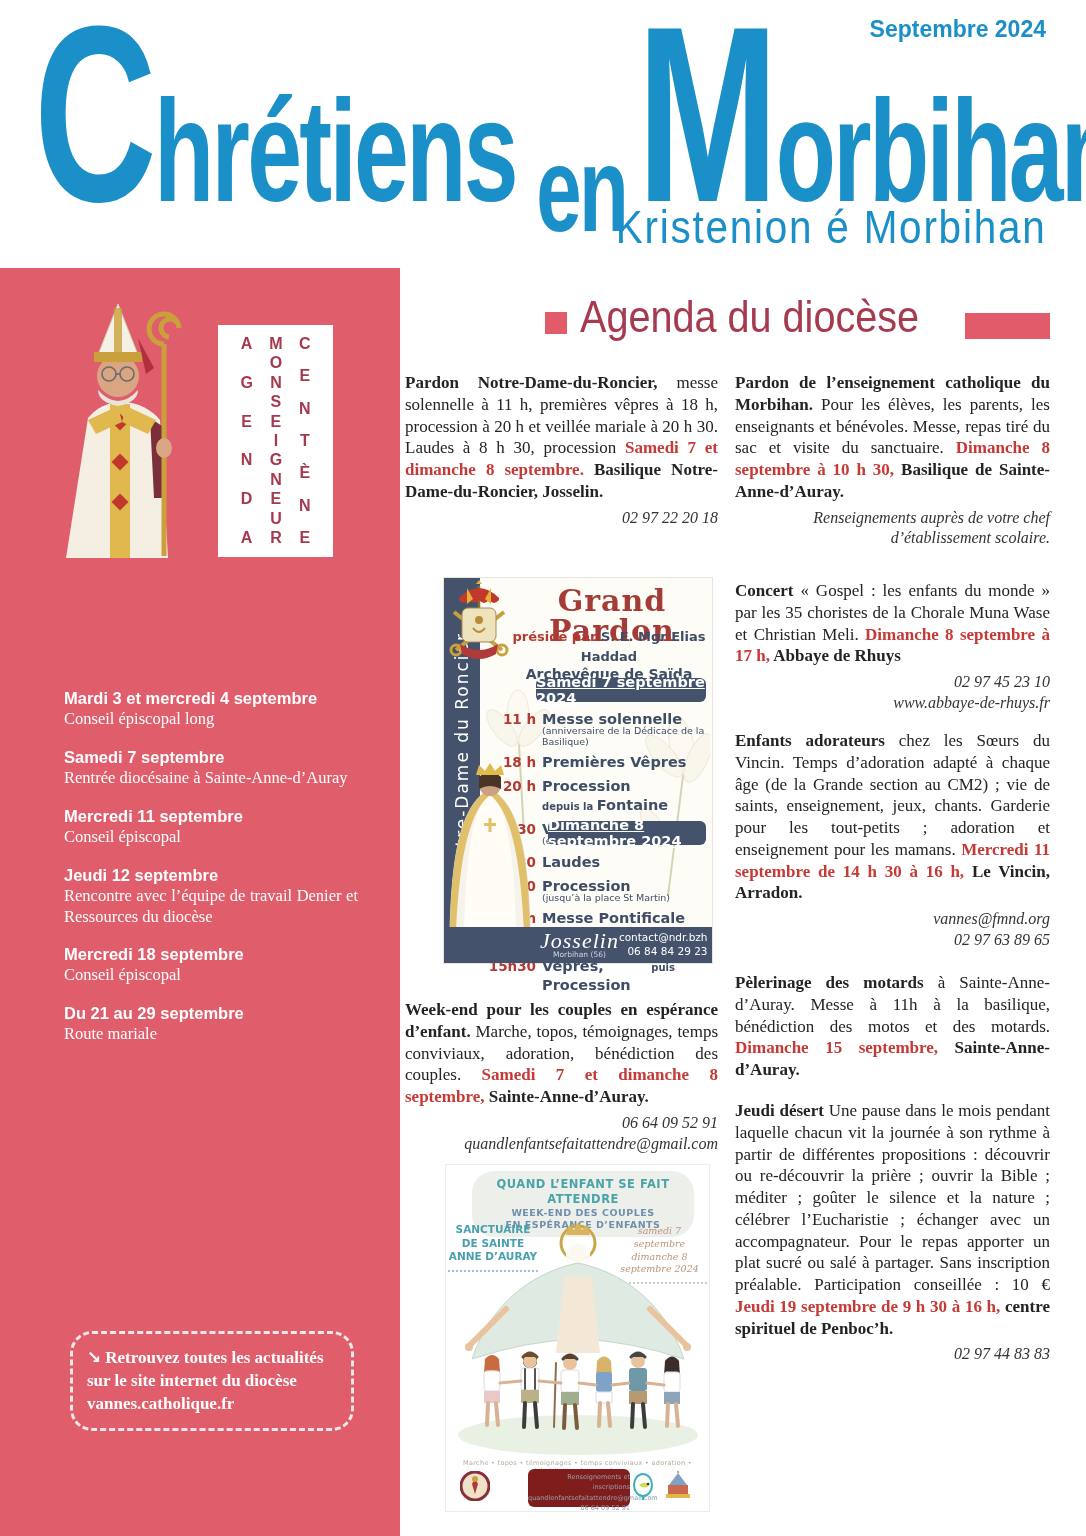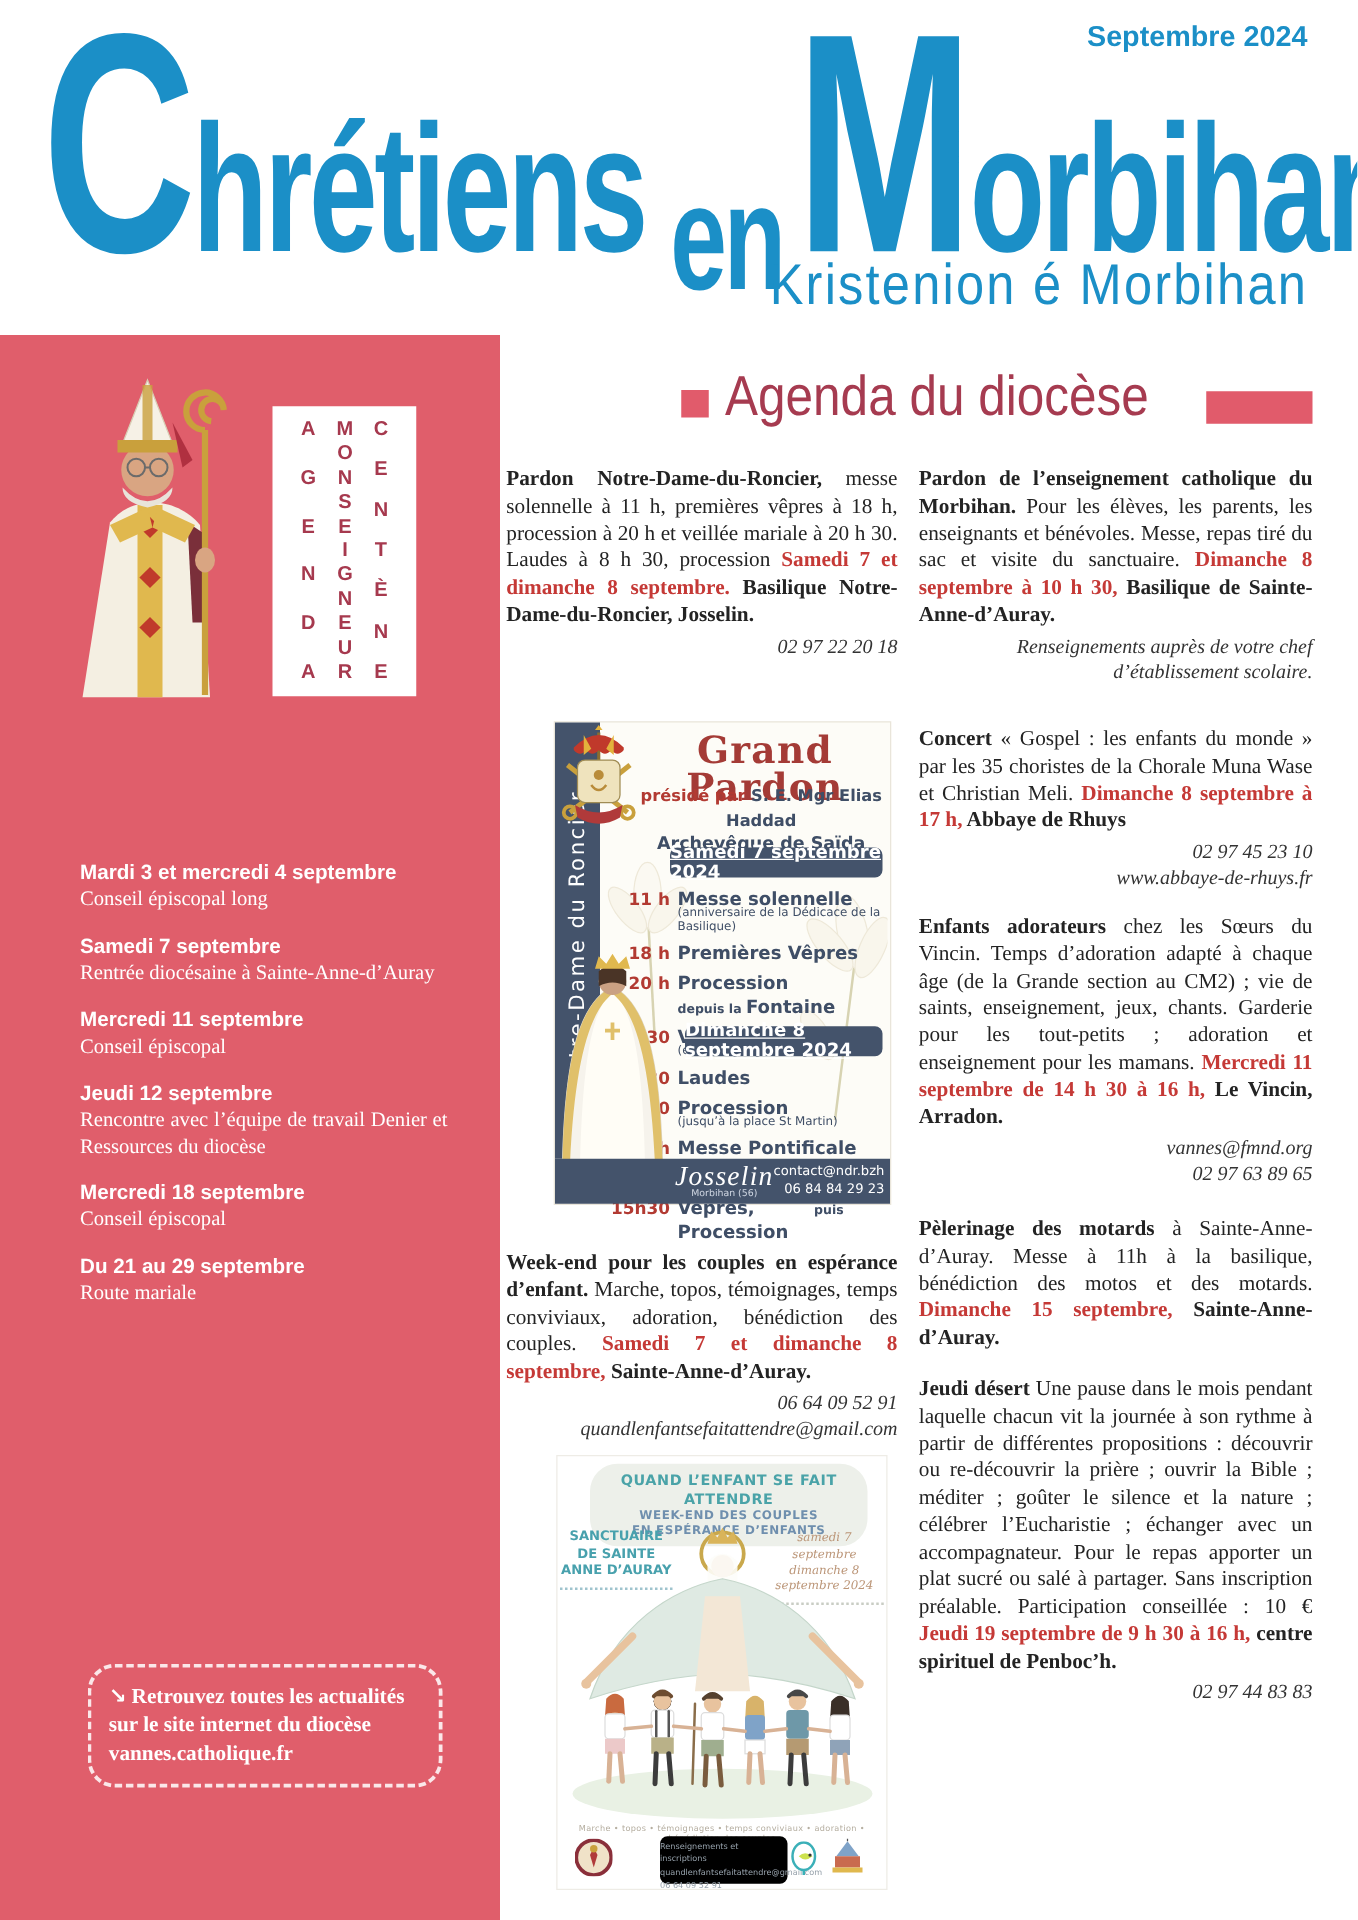--- a/index.html
+++ b/index.html
@@ -84,22 +84,22 @@
   .wk-b1{font:bold 11.5px/1.3 "DejaVu Sans",sans-serif;color:#4aa3a8;letter-spacing:.5px;}
   .wk-b2{font:bold 9.5px/1.25 "DejaVu Sans",sans-serif;color:#6f8fae;letter-spacing:.5px;}
   .wk-left{position:absolute;left:2px;top:58px;width:90px;text-align:center;
            font:bold 10.5px/1.3 "DejaVu Sans",sans-serif;color:#48a1ad;
            border-bottom:2px dotted #9fc3cd;padding-bottom:6px;}
   .wk-right{position:absolute;right:2px;top:60px;width:95px;text-align:center;
             font:italic 9.5px/1.35 "DejaVu Serif",serif;color:#bb9577;
             border-bottom:2px dotted #c9cdc4;padding-bottom:6px;}
   .wk-caption{position:absolute;left:0;top:294px;width:100%;text-align:center;
               font-size:6.5px;color:#b4ad9f;letter-spacing:.3px;}
-  .wk-box{position:absolute;left:82px;top:304px;width:102px;height:38px;background:#000000;border-radius:6px;
-          text-align:left;font-size:6.5px;color:#95a0aa;line-height:1.6;padding-top:3px;box-sizing:border-box;}
+  .wk-box{position:absolute;left:82px;top:304px;width:102px;height:38px;background:#7f1d1d;border-radius:6px;
+          text-align:right;font-size:6.5px;color:#95a0aa;line-height:1.6;padding-top:3px;box-sizing:border-box;}
 
   svg{display:block;}
 </style>
 </head>
 <body>
 
 <div id="page">
 
   <div class="issue">Septembre 2024</div>
   <div class="logo-line"><span class="t-c">C</span><span class="t-w">hrétiens</span><span class="t-en">en</span><span class="t-c">M</span><span class="t-w">orbihan</span></div>

